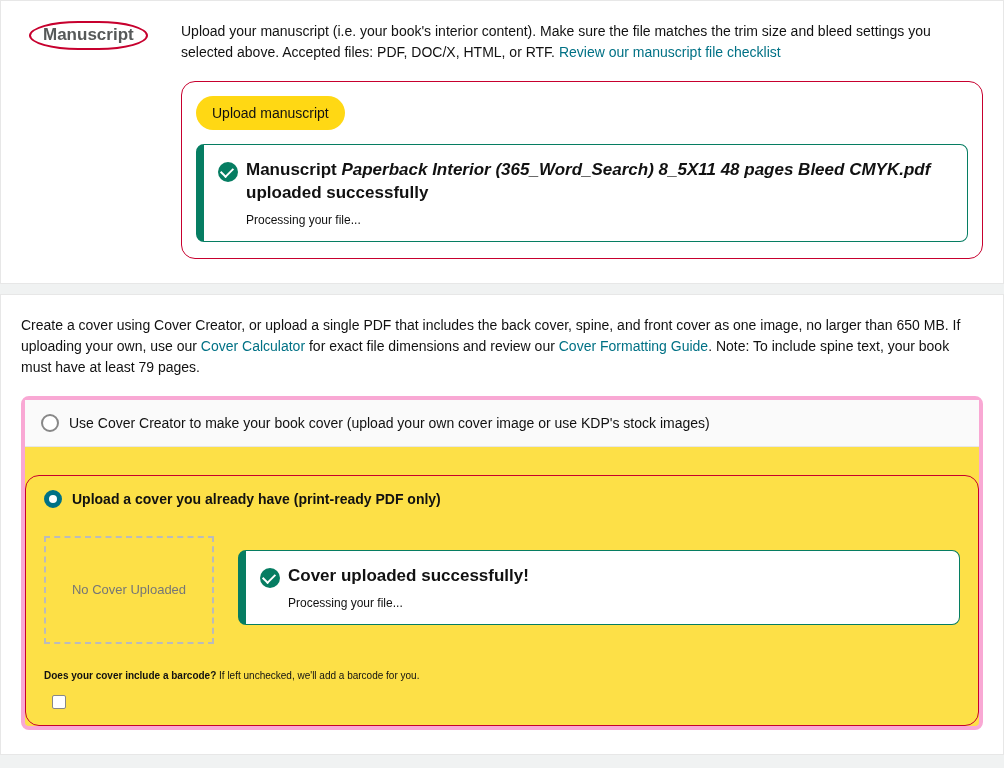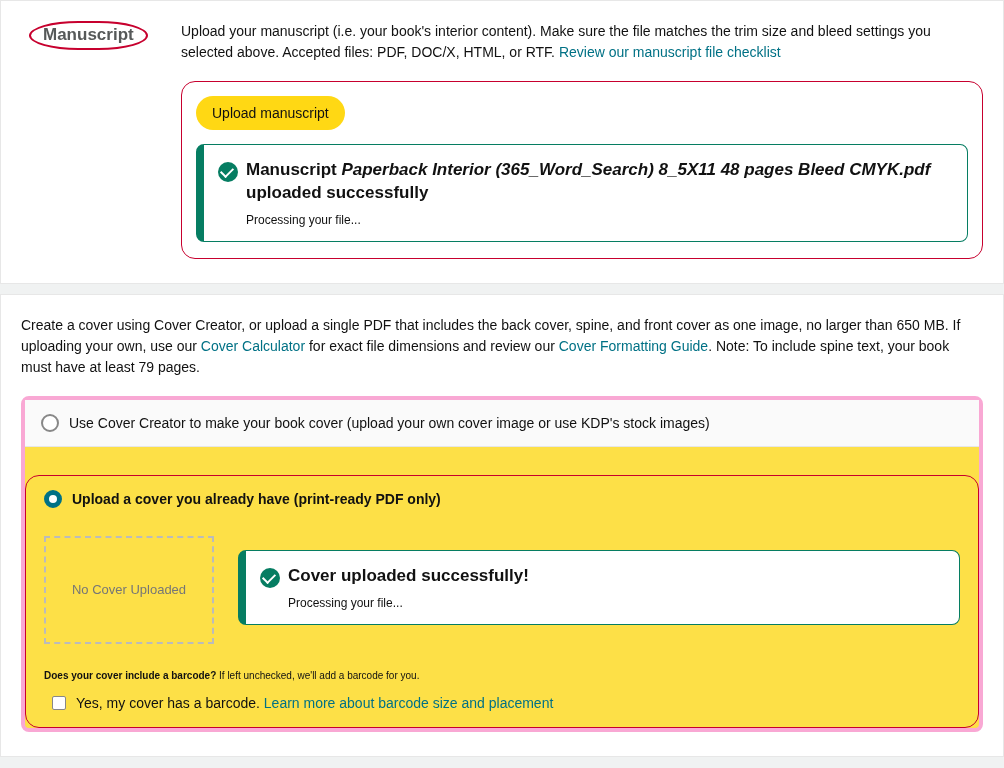--- a/index.html
+++ b/index.html
@@ -220,23 +220,20 @@
                   </div>
                 </div>
               </div>
             </div>
 
             <div class="barcode-q">
               <span class="bold">Does your cover include a barcode?</span><span> If left unchecked, we'll add a barcode for you.</span>
             </div>
             <div class="barcode-check">
               <span class="checkbox"></span>
-              <span>
-                <span>Yes, my cover has a barcode. </span><a class="link">Learn more about barcode size and placement</a>
-              </span>
             </div>
           </div>
         </div>
       </div>
 
     </div>
   </div>
 </div>
 
 </body></html>

